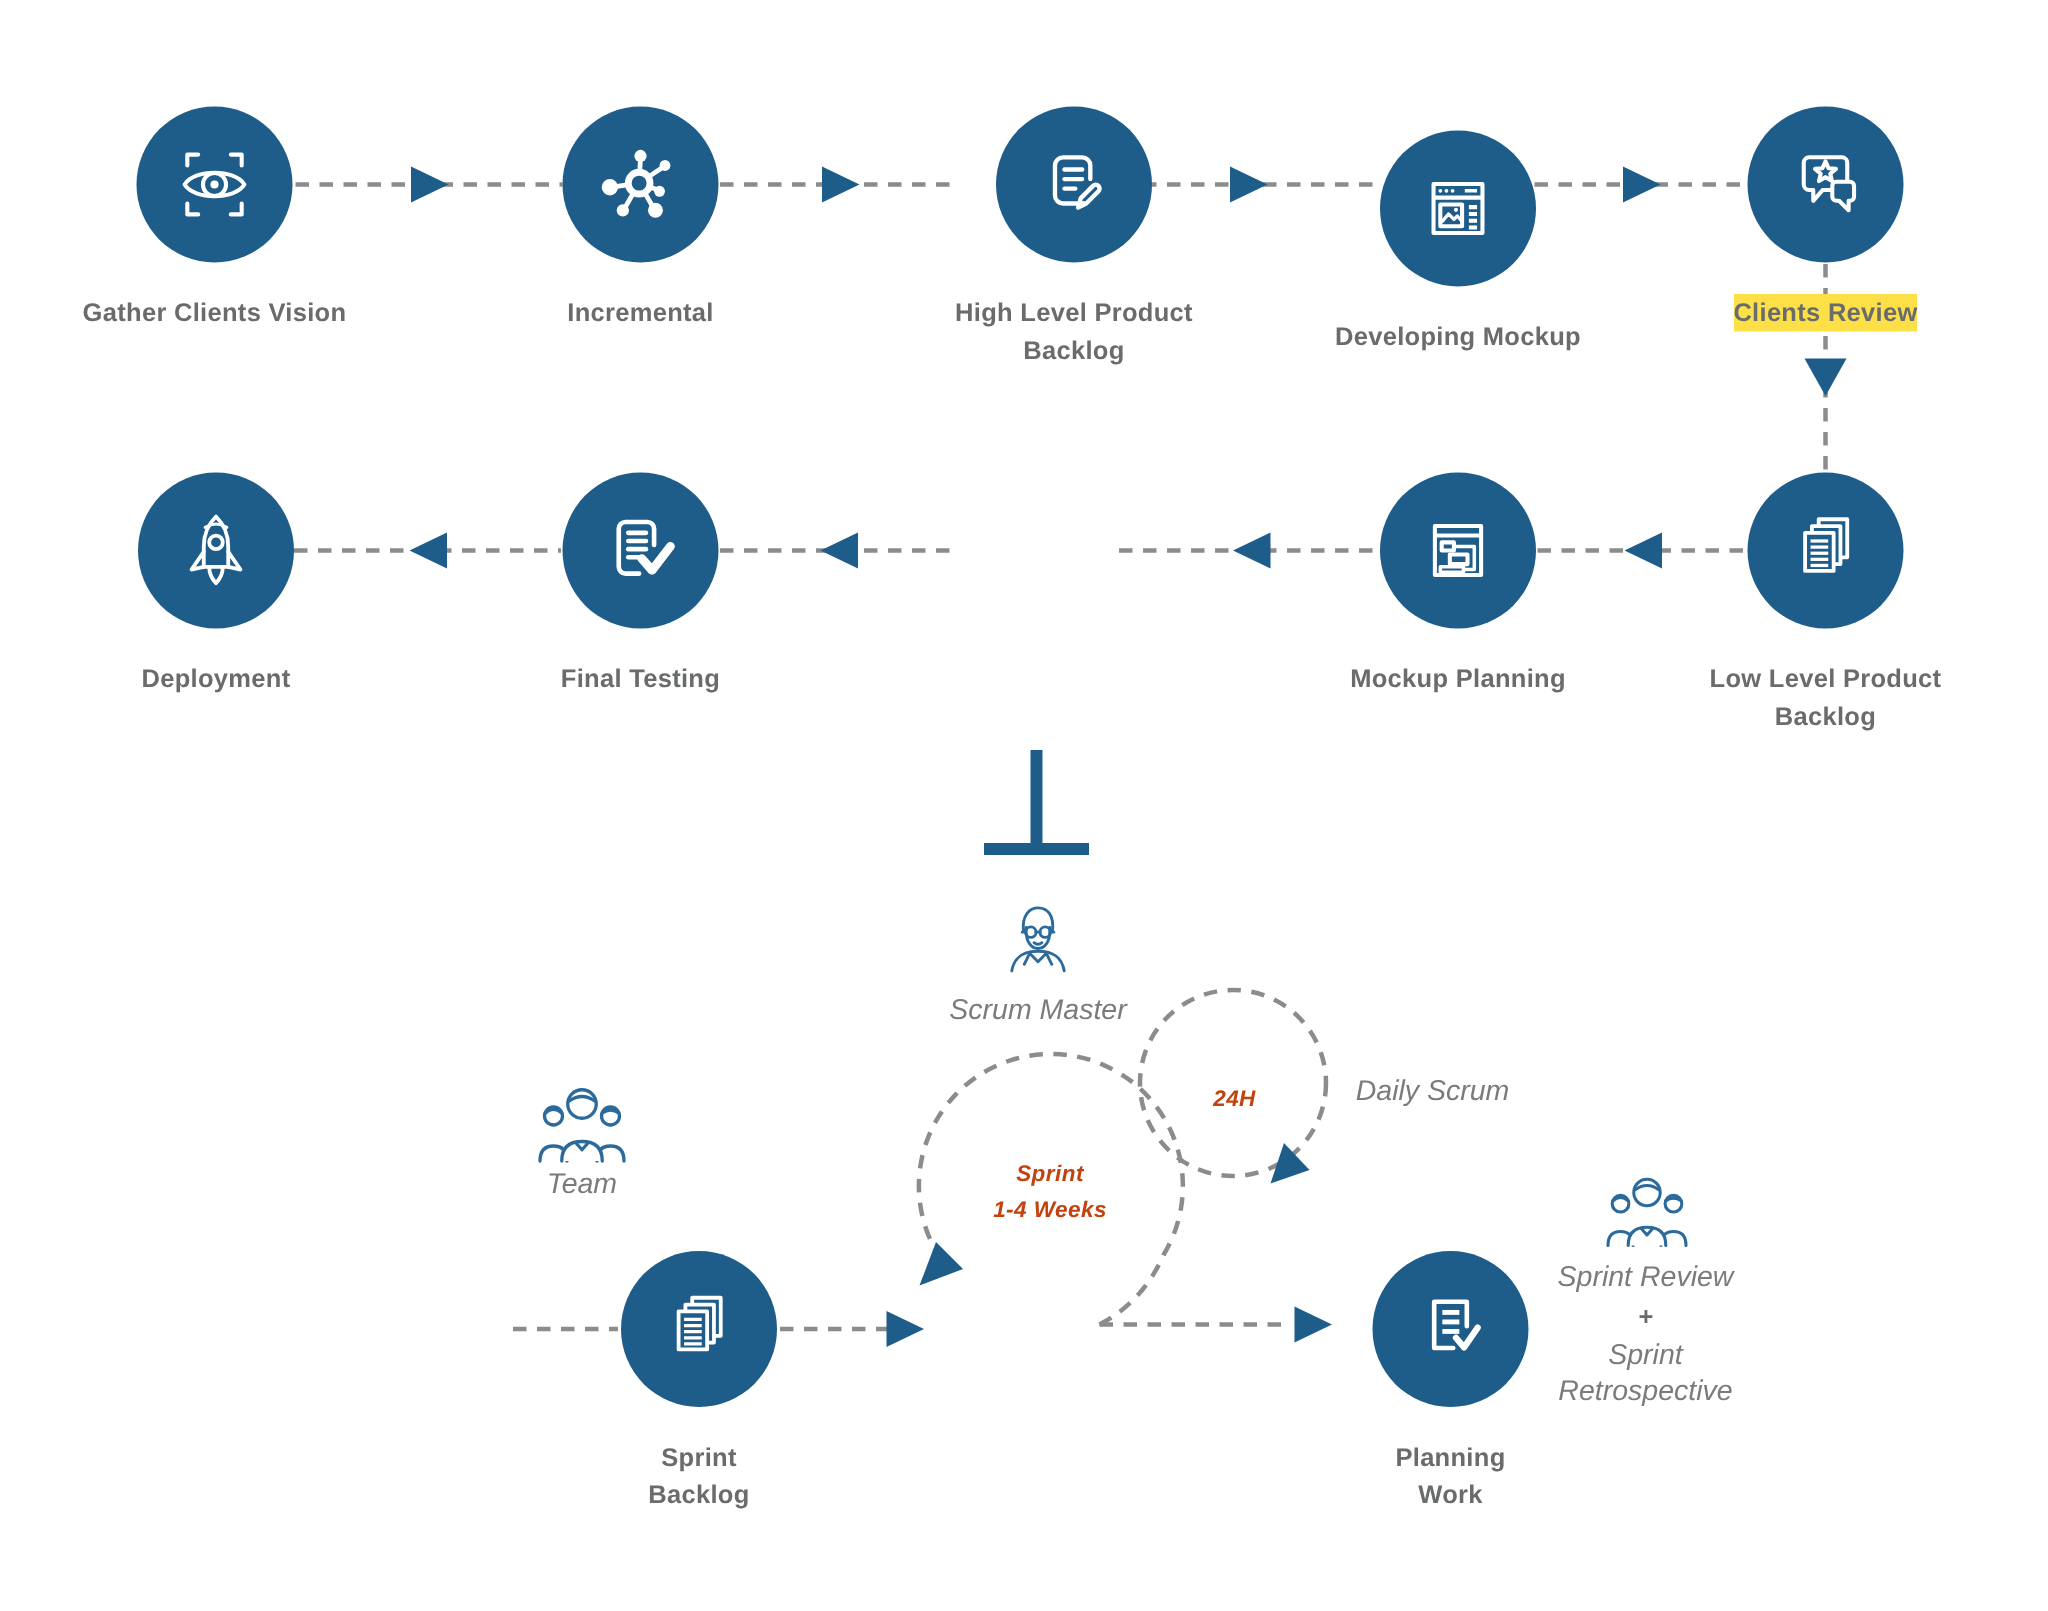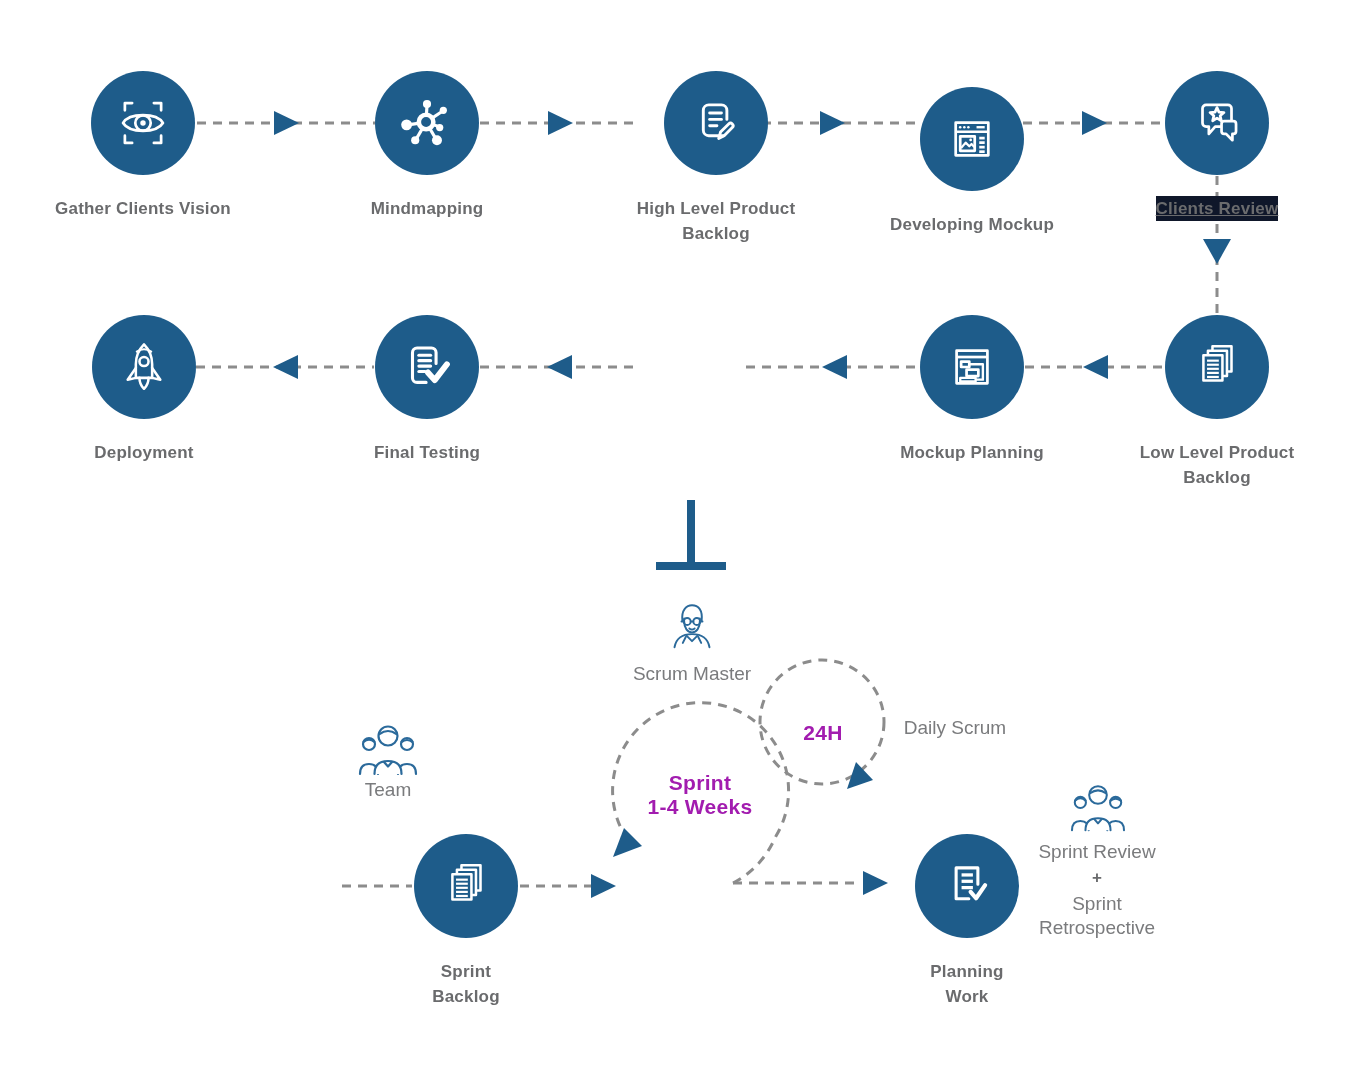--- a/index.html
+++ b/index.html
@@ -5,24 +5,24 @@
   html,body{margin:0;padding:0;background:#fff;}
   #stage{position:relative;width:1365px;height:1074px;background:#fff;overflow:hidden;
          font-family:"Liberation Sans","DejaVu Sans",sans-serif;}
   #connectors{position:absolute;left:0;top:0;z-index:0;}
   .node{position:absolute;width:260px;display:flex;flex-direction:column;align-items:center;z-index:2;}
   .circle{width:104px;height:104px;border-radius:50%;background:#1e5c8a;
           display:flex;align-items:center;justify-content:center;flex:0 0 auto;}
   .nlabel{margin-top:21px;text-align:center;font-weight:700;font-size:17px;line-height:25px;
           color:#6a6b6d;letter-spacing:.2px;}
   .nlabel span{display:block;}
-  .mask{background:#0f172a;text-decoration:underline;}
+  .mask{background:#fde047;}
   .anno{position:absolute;z-index:2;text-align:center;color:#7a7b7d;font-size:19px;line-height:24px;}
-  .anno span{display:block;}
-  .bold-anno{font-weight:700;color:#a21caf;font-size:21px;letter-spacing:.3px;}
+  .anno span{display:block;font-style:italic;}
+  .bold-anno{font-weight:700;color:#c2410c;font-size:15px;letter-spacing:.3px;}
   .person{position:absolute;z-index:2;display:flex;justify-content:center;}
   .plus{font-weight:700;color:#6a6b6d;font-size:17px;margin:2px 0;}
   .review-block span{display:block;}
 </style>
 </head>
 <body>
 
 <div id="stage">
 
   <svg id="connectors" width="1365" height="1074" viewBox="0 0 1365 1074">
@@ -106,21 +106,21 @@
         <circle cx="31" cy="31" r="8" fill="#1e5c8a" stroke="#fff" stroke-width="5"></circle>
         <circle cx="32" cy="11" r="4.5" fill="#fff"></circle>
           <circle cx="50" cy="18" r="4" fill="#fff"></circle>
         <circle cx="46" cy="37" r="4" fill="#fff"></circle>
           <circle cx="43" cy="51" r="5.5" fill="#fff"></circle>
         <circle cx="19" cy="51" r="4.5" fill="#fff"></circle>
           <circle cx="9.5" cy="34" r="6" fill="#fff"></circle>
       </svg>
     </div>
     <div class="nlabel">
-      <span>Mindmapping</span>
+      <span>Incremental</span>
       <span></span>
     </div>
   </div>
 
   <div class="node" style="left:586px;top:71px">
     <div class="circle">
       <svg width="58" height="58" viewBox="0 0 64 64" fill="none" stroke="#fff" stroke-width="3.2" stroke-linecap="round" stroke-linejoin="round">
         <path d="M40 46 H24 a6 6 0 0 1 -6 -6 V18 a6 6 0 0 1 6 -6 h14 a6 6 0 0 1 6 6 v10"></path>
         <path d="M25 21 H38"></path>
           <path d="M25 28 H38"></path>

